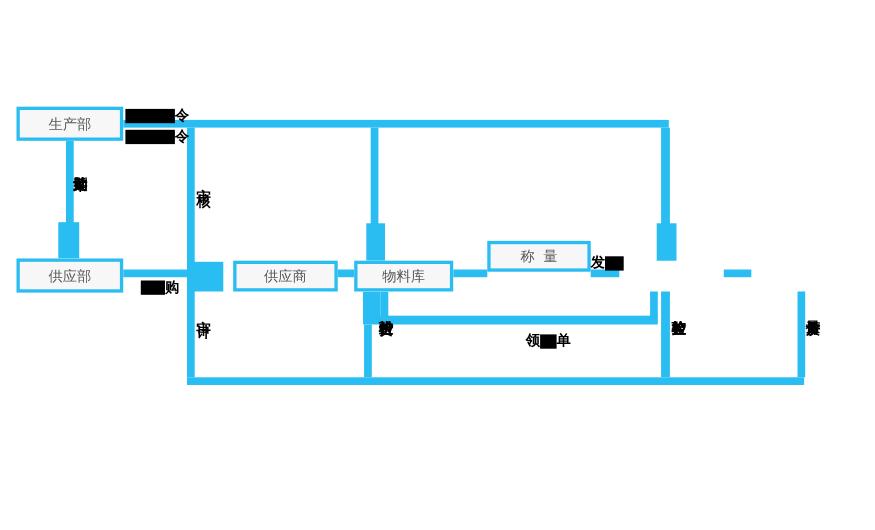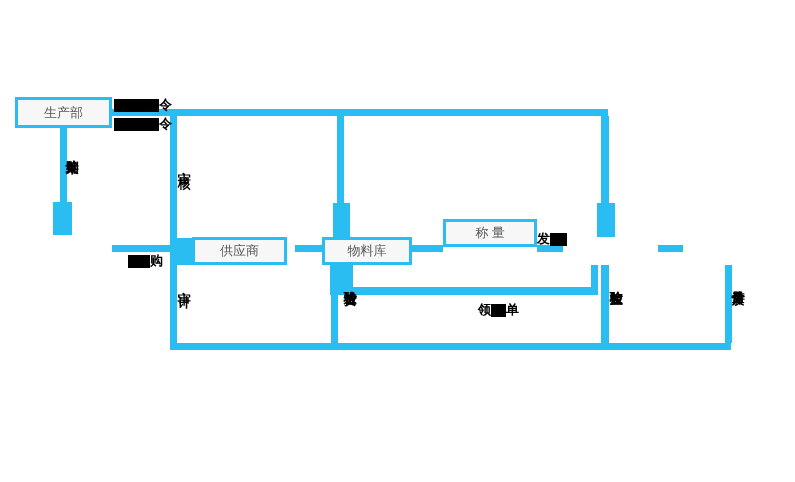--- a/index.html
+++ b/index.html
@@ -1,18 +1,18 @@
 <!DOCTYPE html>
 <html><head>
 <meta charset="utf-8">
 <style>
   html,body{margin:0;padding:0;background:#fff;}
   .canvas{
     position:relative;width:795px;height:482px;background:#fff;overflow:hidden;
-    font-family:Liberation Serif, serif;
+    font-family:Liberation Mono, monospace;
   }
   .ln{position:absolute;background:#29BDF2;}
   .node{
     position:absolute;box-sizing:border-box;border:3px solid #29BDF2;background:#F7F7F7;
     display:flex;align-items:center;justify-content:center;
     color:#595959;font-size:13px;white-space:nowrap;z-index:3;
   }
   .vlabel{
     position:absolute;writing-mode:vertical-rl;text-orientation:upright;
     color:#000;font-size:13px;font-weight:600;line-height:1.05;z-index:4;white-space:nowrap;
@@ -47,21 +47,24 @@
   <div class="ln" style="left:330px;top:287px;width:268px;height:8px;"></div>
   <div class="ln" style="left:331px;top:295px;width:7px;height:48px;"></div>
   <div class="ln" style="left:591px;top:265px;width:7px;height:23px;"></div>
   <div class="ln" style="left:601px;top:265px;width:8px;height:78px;"></div>
   <div class="ln" style="left:725px;top:265px;width:7px;height:78px;"></div>
   <div class="ln" style="left:170px;top:343px;width:561px;height:7px;"></div>
 
   <div class="node" style="left:15px;top:97px;width:97px;height:31px;">
     <span>生产部</span>
   </div>
-  <div class="node" style="left:192px;top:237px;width:95px;height:28px;">
+  <div class="node" style="left:15px;top:235px;width:97px;height:31px;">
+    <span>供应部</span>
+  </div>
+  <div class="node" style="left:212px;top:237px;width:95px;height:28px;">
     <span>供应商</span>
   </div>
   <div class="node" style="left:322px;top:237px;width:90px;height:28px;">
     <span>物料库</span>
   </div>
   <div class="node" style="left:443px;top:219px;width:94px;height:28px;">
     <span>称 量</span>
   </div>
 
   <div class="vlabel" style="left:65px;top:150px;">采购计划</div>

